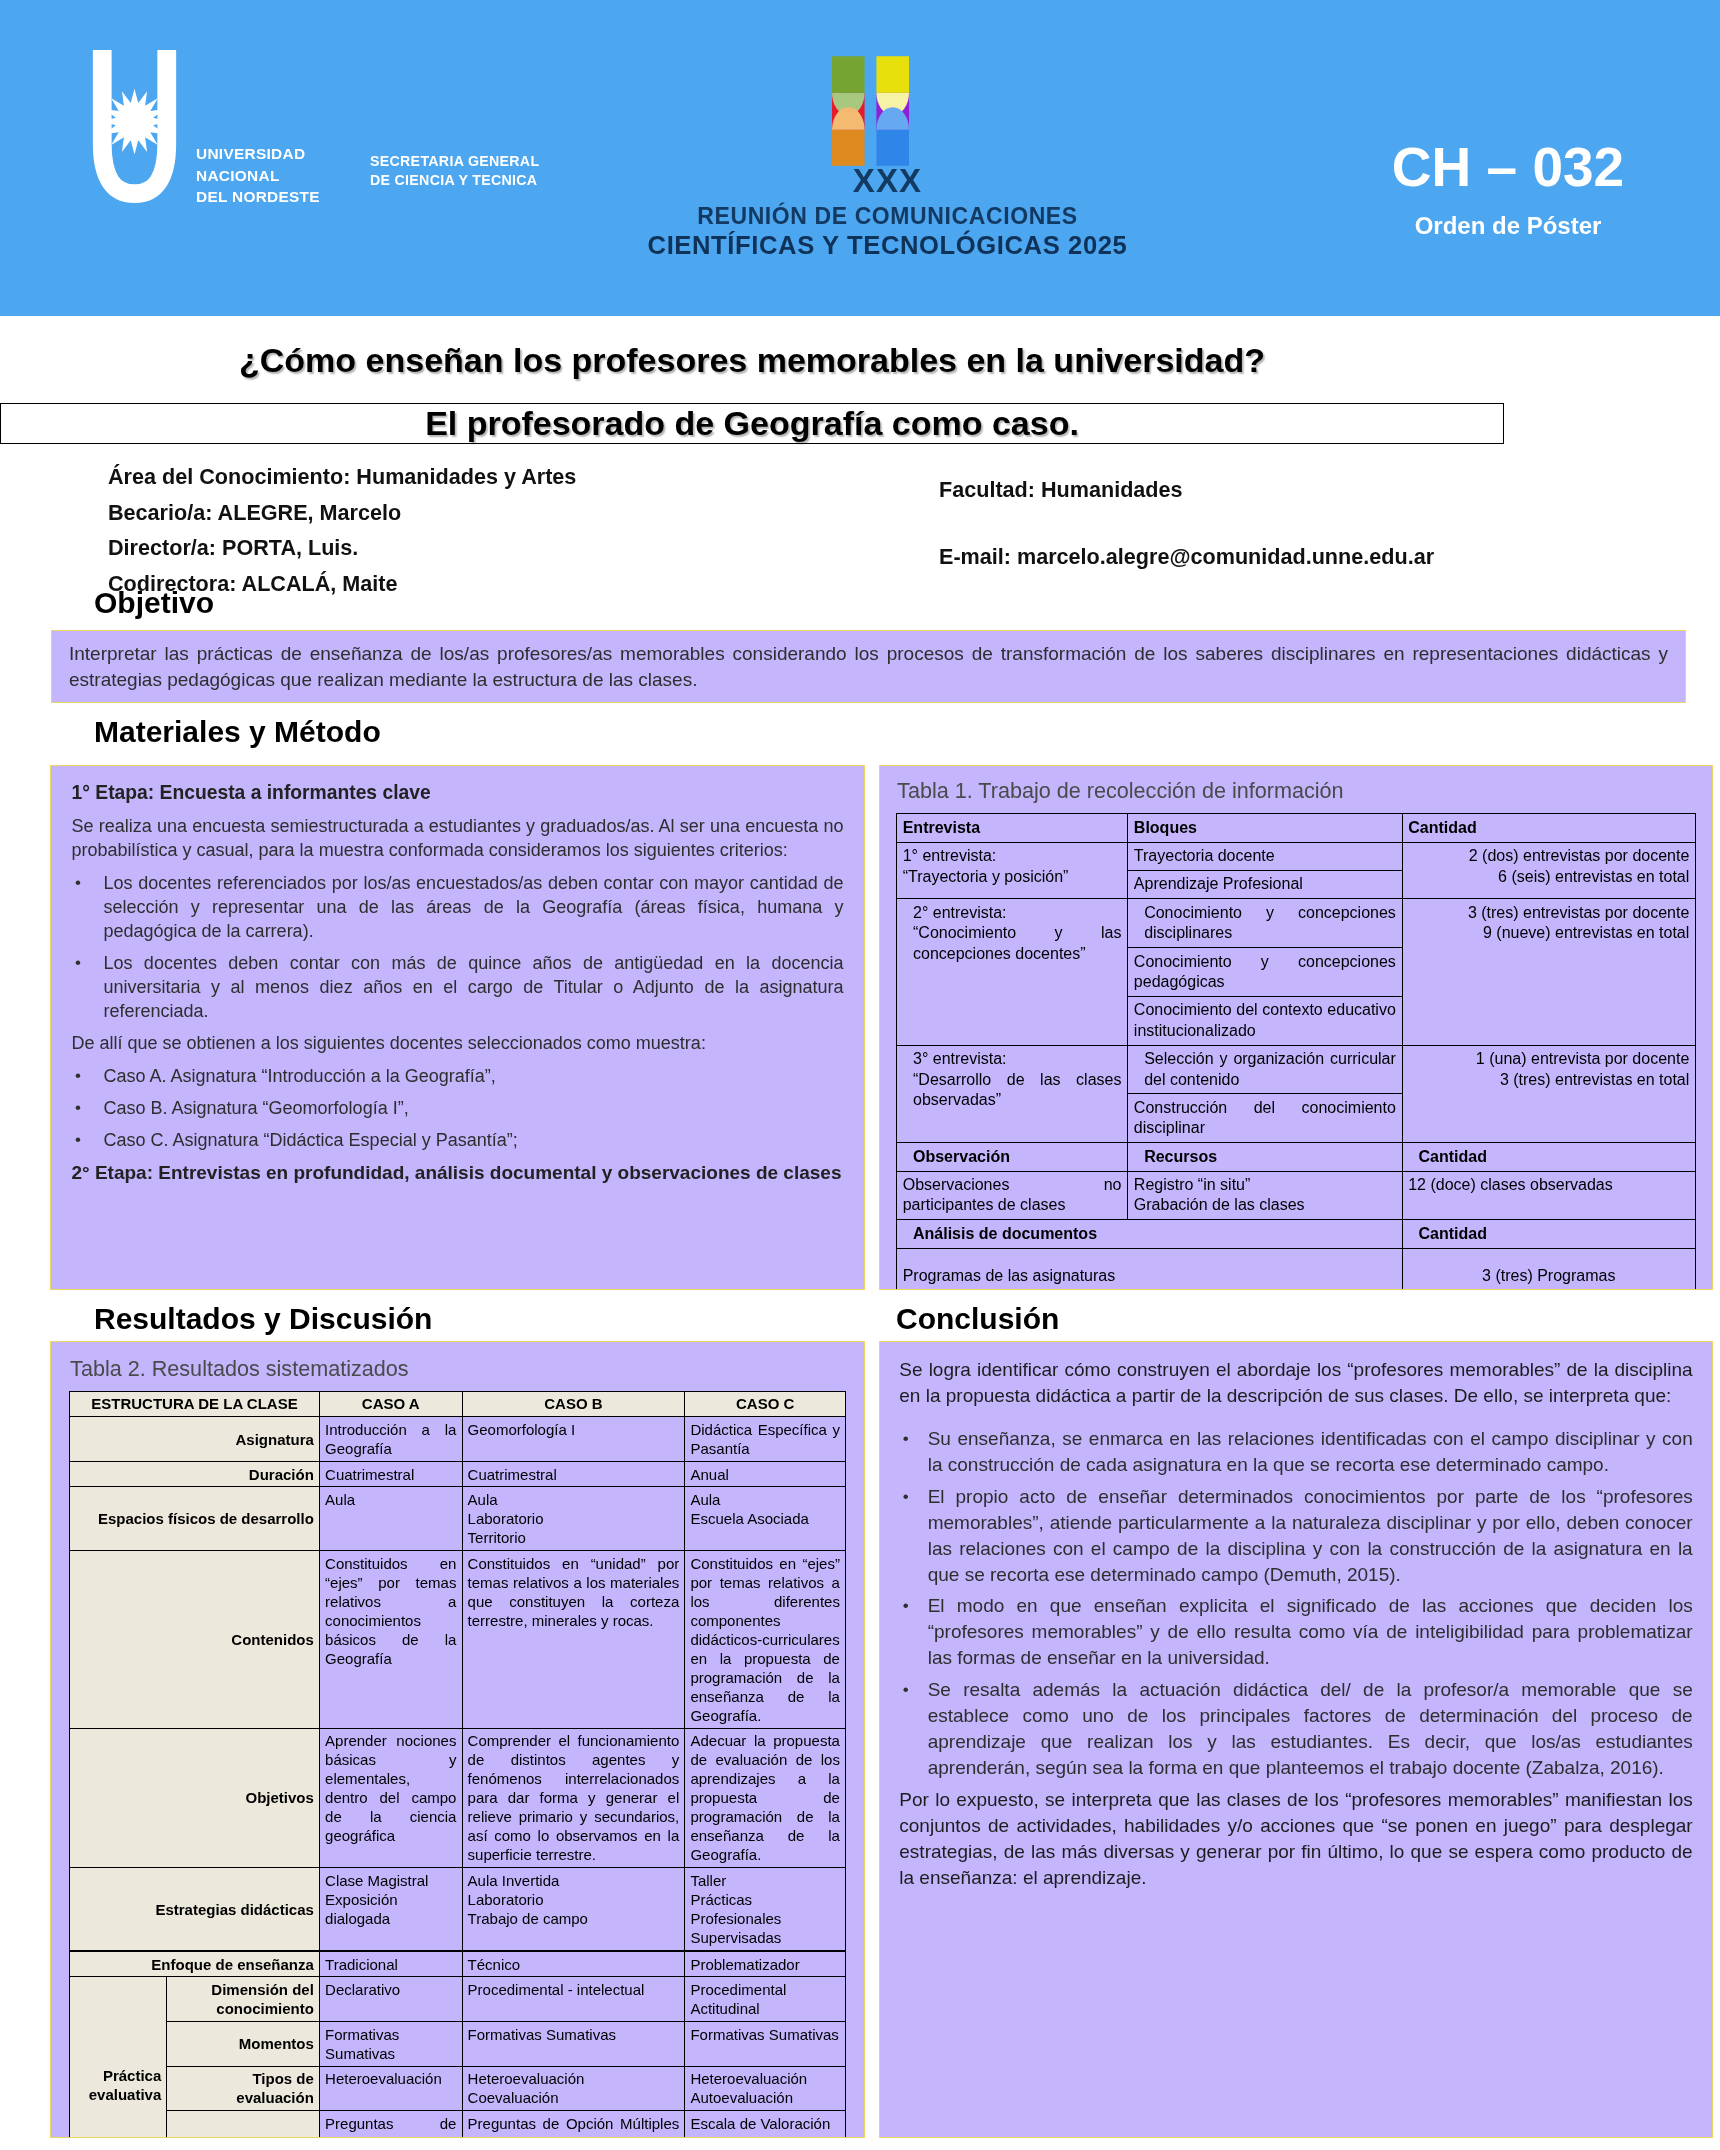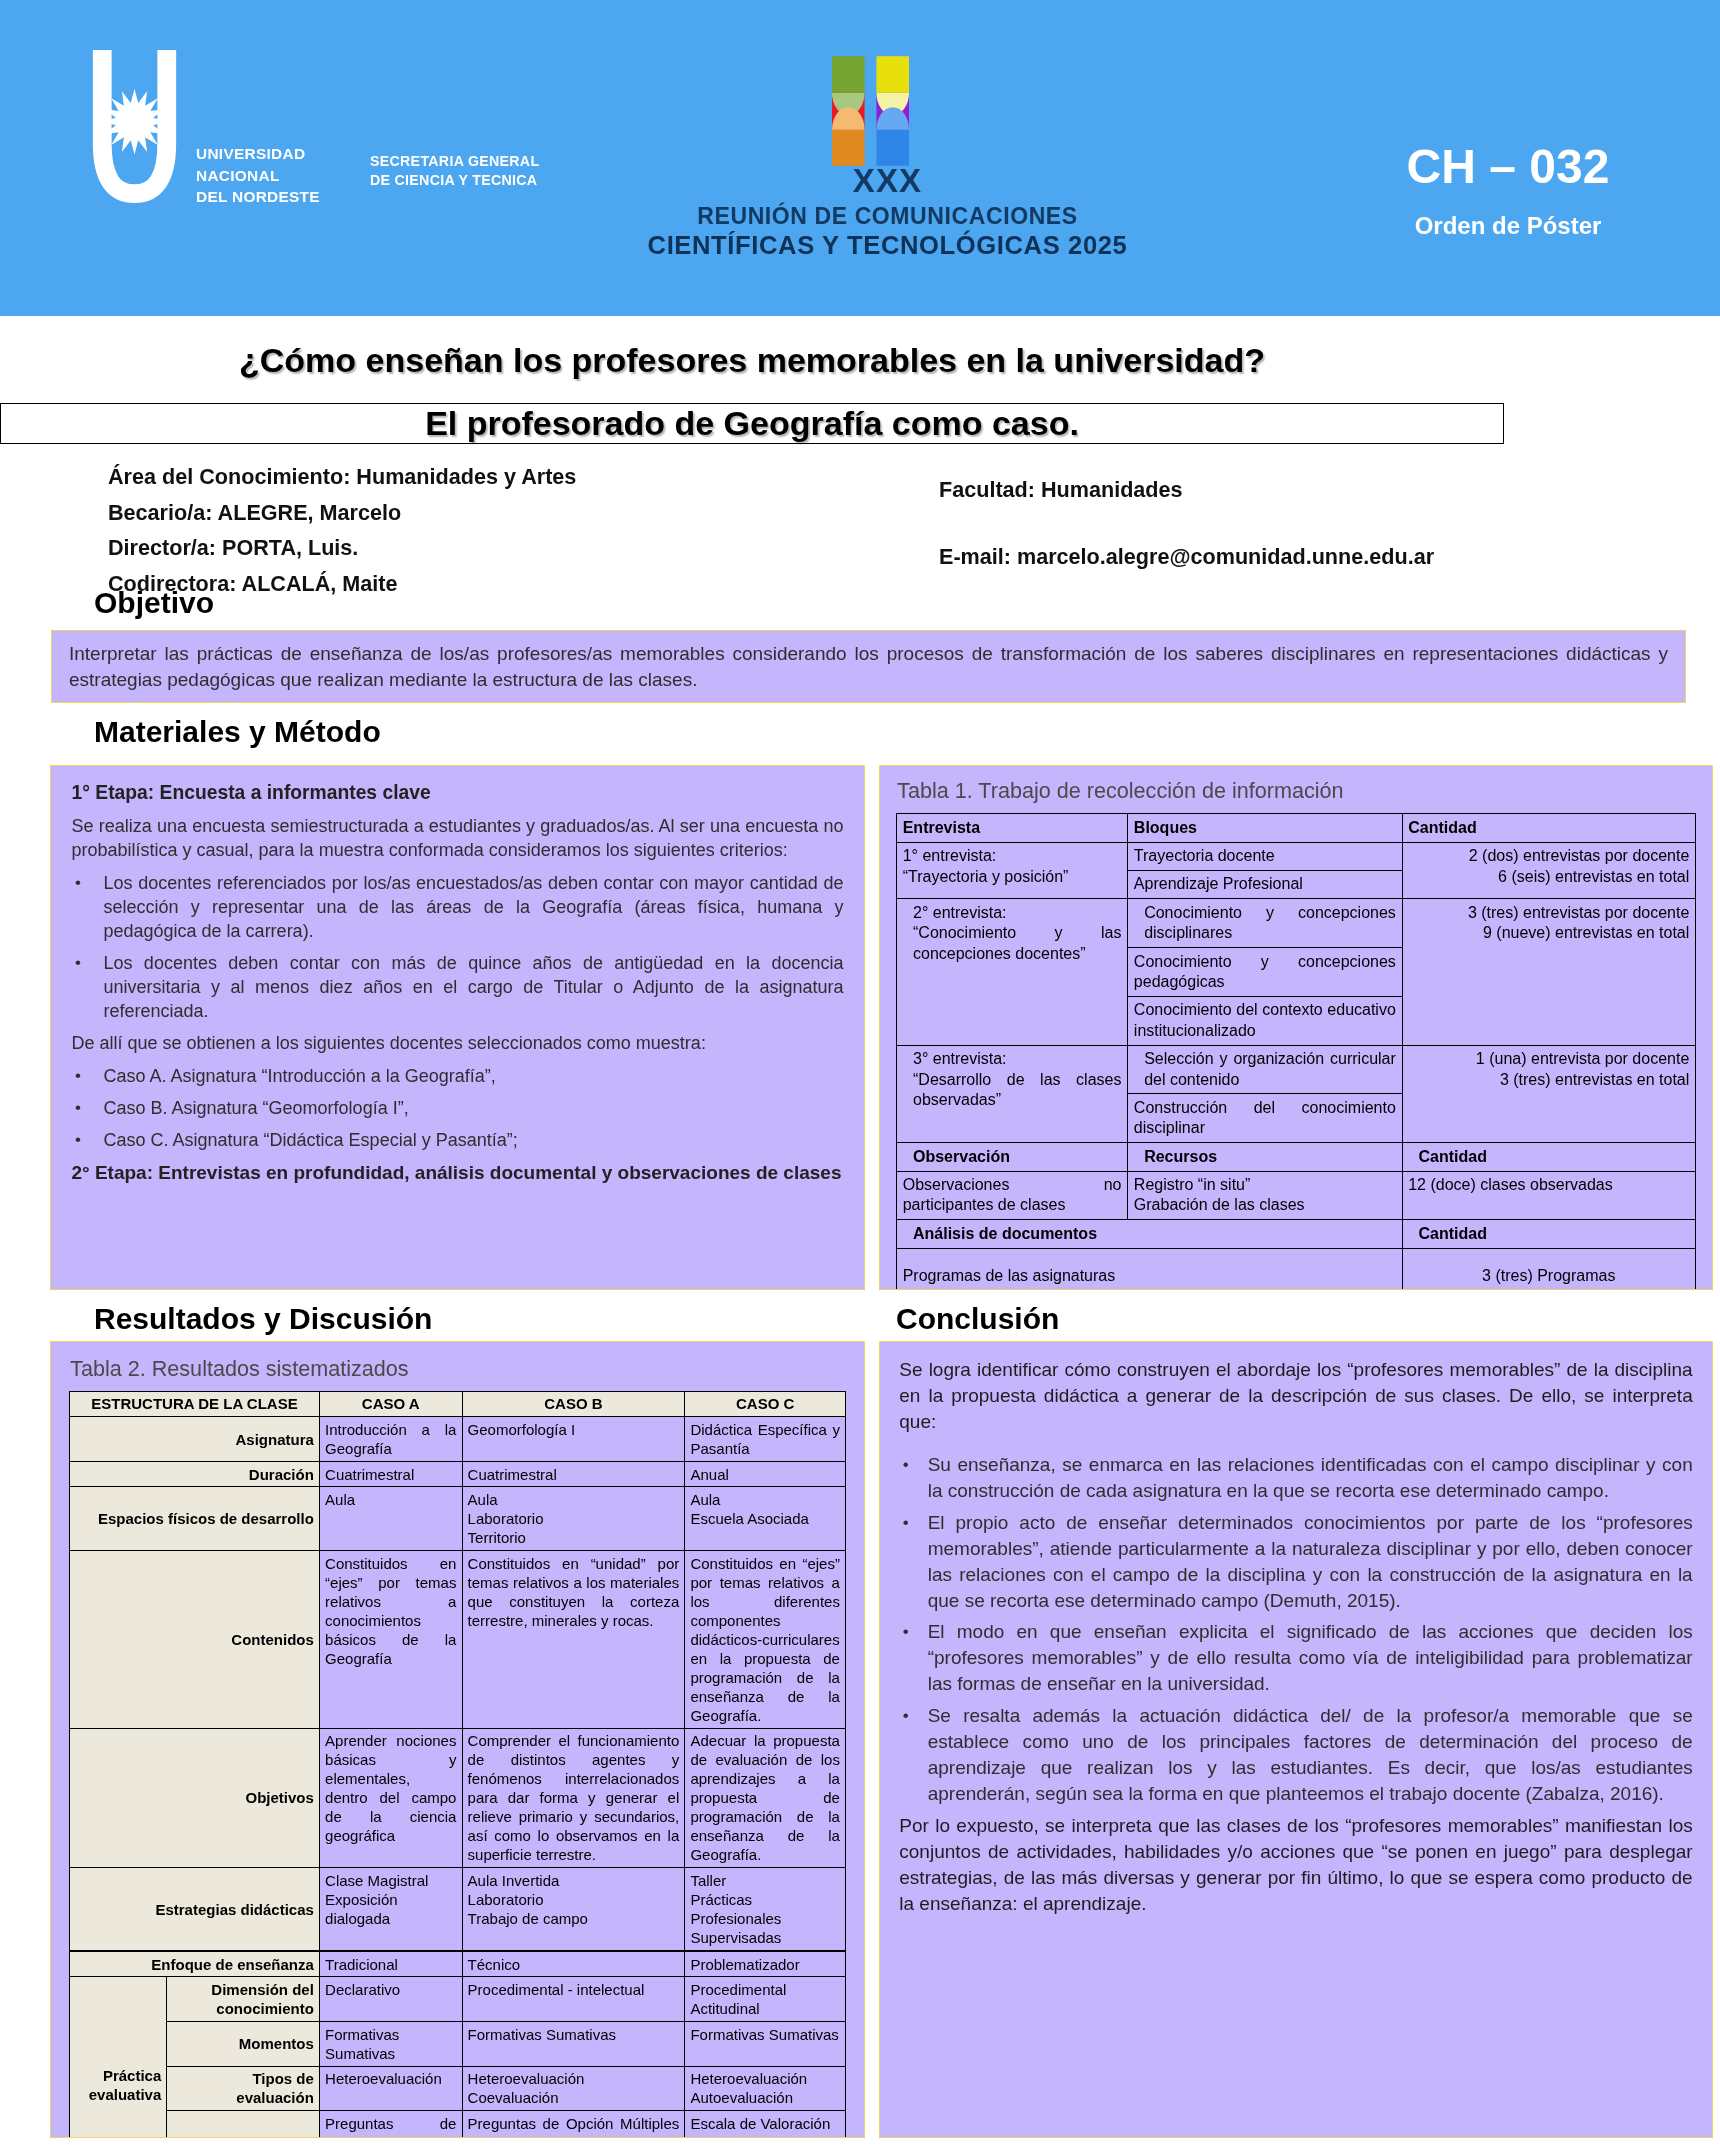--- a/index.html
+++ b/index.html
@@ -11,21 +11,21 @@
 
   
   .band{left:0;top:0;width:1721px;height:316px;background:#4DA6F0;}
   .univ-name{left:196px;top:143px;color:#fff;font-size:15.4px;font-weight:700;line-height:21.6px;letter-spacing:0.3px;}
   .secretaria{left:370px;top:152px;color:#fff;font-size:14.2px;font-weight:700;line-height:19.3px;letter-spacing:0.3px;}
   .event{left:603px;top:164px;width:569px;text-align:center;color:#133A63;}
   .event .roman{font-size:33px;font-weight:800;letter-spacing:1.1px;line-height:34px;}
   .event .l1{font-size:23px;font-weight:600;letter-spacing:0.6px;margin-top:4.6px;line-height:26px;}
   .event .l2{font-size:25.6px;font-weight:800;letter-spacing:0.6px;margin-top:2.3px;line-height:28.4px;color:#0F3258;}
   .chblock{left:1326px;top:135px;width:364px;text-align:center;color:#fff;}
-  .chblock .code{font-size:48px;font-weight:700;line-height:64px;}
+  .chblock .code{font-size:55px;font-weight:700;line-height:64px;}
   .chblock .order{font-size:24px;font-weight:700;margin-top:12.5px;}
 
   
   .titleblock{left:0;top:341px;width:1504px;text-align:center;color:#000;}
   .titleblock h1{margin:0;font-size:34px;font-weight:700;text-shadow:1.7px 1.7px 1.7px rgba(0,0,0,.3);}
   .titleblock .t2{margin-top:23px;}
   .authors-left{left:108px;top:464px;font-size:21.6px;font-weight:700;color:#111;}
   .authors-left div{margin-bottom:9.7px;}
   .authors-right{left:939px;top:477px;font-size:21.6px;font-weight:700;color:#111;}
   .authors-right .mail{margin-top:41px;}
@@ -351,21 +351,21 @@
         <td class="pre">Escala de Valoración
 Coloquio
 Portfolio</td>
       </tr>
     </tbody>
       </table>
 
   </div>
 
   <div class="abs ybox conc-box">
-    <p>Se logra identificar cómo construyen el abordaje los “profesores memorables” de la disciplina en la propuesta didáctica a generar de la descripción de sus clases. De ello, se interpreta que:</p>
+    <p>Se logra identificar cómo construyen el abordaje los “profesores memorables” de la disciplina en la propuesta didáctica a partir de la descripción de sus clases. De ello, se interpreta que:</p>
 
     <div class="bullet">
       <span class="b-dot">•</span>
       <span class="b-text">Su enseñanza, se enmarca en las relaciones identificadas con el campo disciplinar y con la construcción de cada asignatura en la que se recorta ese determinado campo.</span>
     </div>
     <div class="bullet">
       <span class="b-dot">•</span>
       <span class="b-text">El propio acto de enseñar determinados conocimientos por parte de los “profesores memorables”, atiende particularmente a la naturaleza disciplinar y por ello, deben conocer las relaciones con el campo de la disciplina y con la construcción de la asignatura en la que se recorta ese determinado campo (Demuth, 2015).</span>
     </div>
     <div class="bullet">

